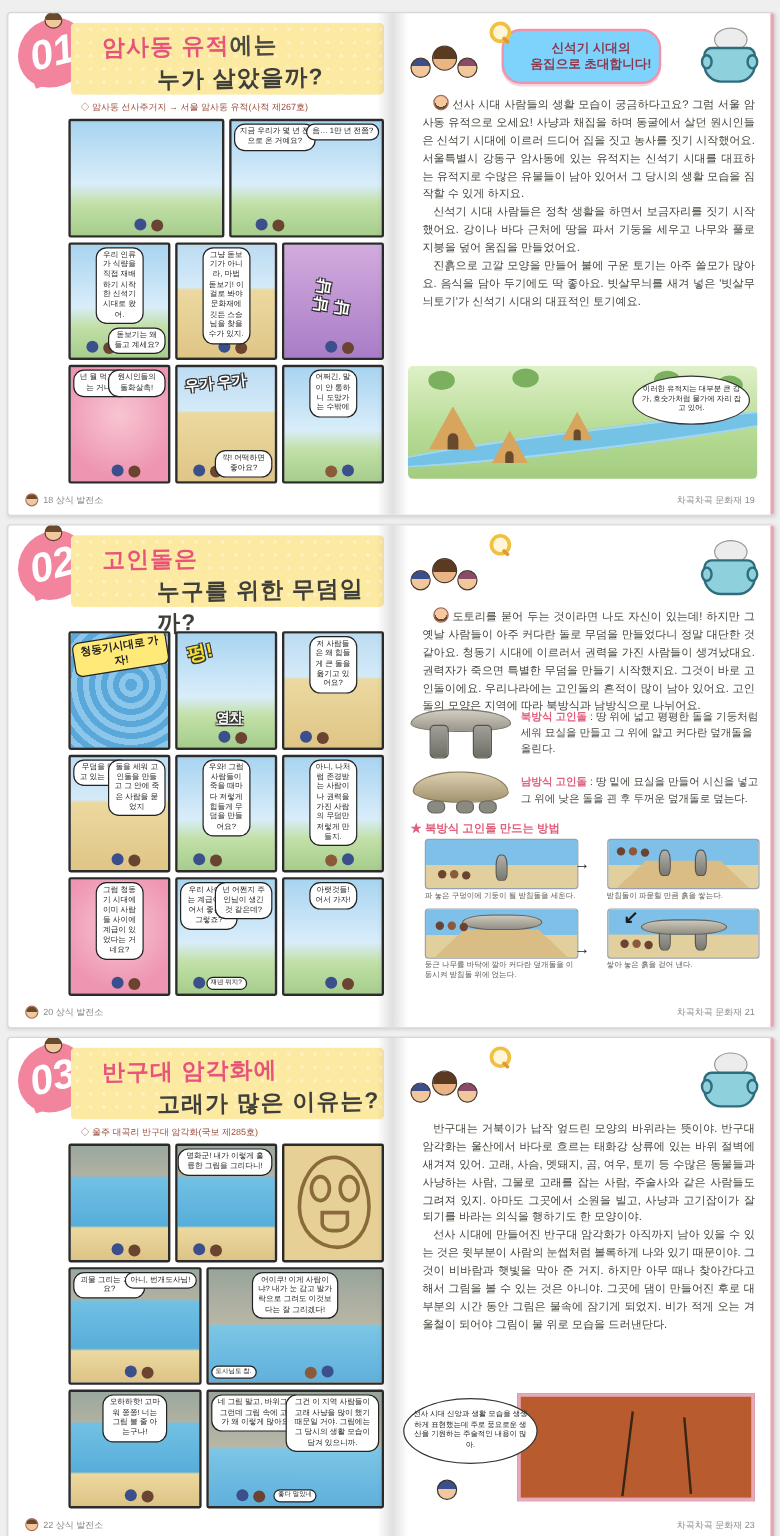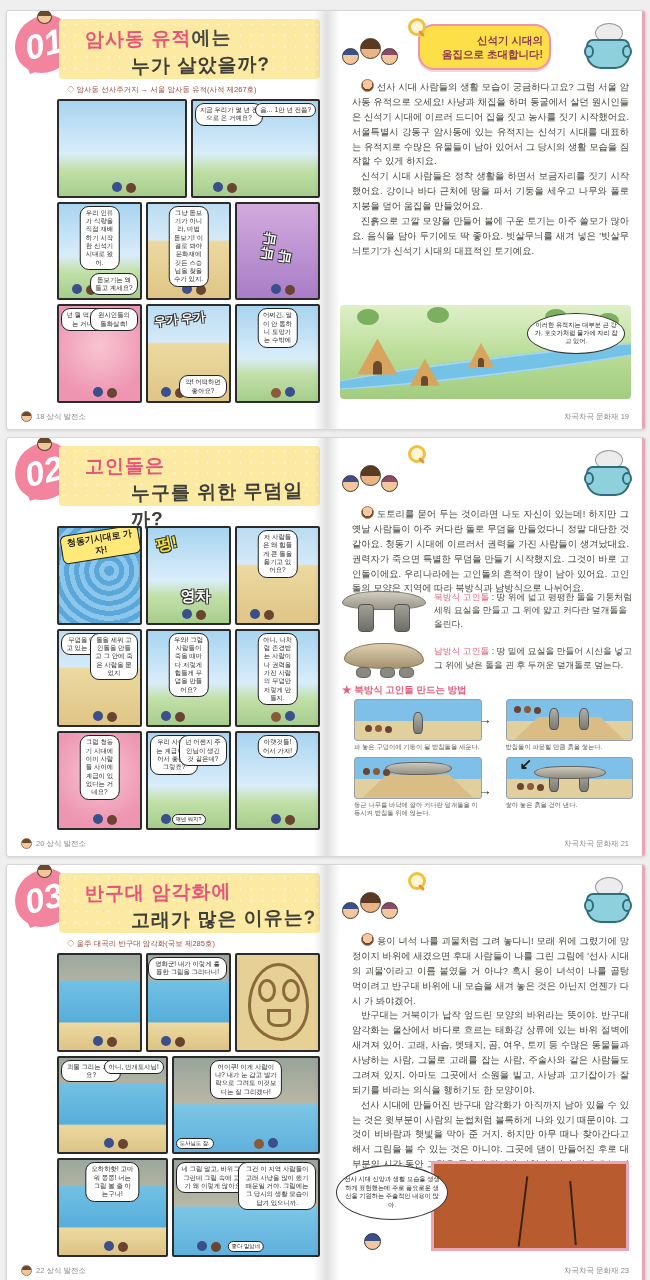--- a/index.html
+++ b/index.html
@@ -47,37 +47,37 @@
   .half{max-width:47%;}
   .b-tl{left:2px;top:2px;} .b-tr{right:2px;top:2px;} .b-tc{left:50%;top:2px;transform:translateX(-50%);}
   .b-bl{left:2px;bottom:3px;} .b-br{right:2px;bottom:3px;} .b-bc{left:50%;bottom:3px;transform:translateX(-50%);}
   .yellow{background:#ffe979;font-weight:700;font-size:9px;transform:rotate(-9deg);border-radius:6px;}
   .mini{font-size:5.4px;padding:1px 3px;}
   .sfx{position:absolute;font-weight:800;z-index:1;
       text-shadow:-1px -1px 0 #333,1px -1px 0 #333,-1px 1px 0 #333,1px 1px 0 #333;}
   .sfx-nyam{color:#fff;font-size:13px;left:50%;top:40%;transform:translate(-50%,-50%) rotate(-80deg);letter-spacing:2px;}
   .sfx-uga{color:#fff;font-size:12px;left:6px;top:5px;transform:rotate(-6deg);}
   .sfx-peong{color:#f8e030;font-size:16px;left:8px;top:6px;transform:rotate(-12deg);}
-  .sfx-yeong{color:#fff;font-size:15px;left:40%;bottom:18%;}
+  .sfx-yeong{color:#fff;font-size:11px;left:40%;bottom:18%;text-decoration:underline;}
   .fig{position:absolute;bottom:4px;width:10px;height:10px;border-radius:50%;background:#3a4f8c;
       box-shadow:14px 1px 0 #6a4430;}
   .f-l{left:16%;} .f-c{left:42%;} .f-r{right:28%;box-shadow:-14px 1px 0 #8a5a3a;}
   .foot-l{position:absolute;left:14px;bottom:7px;font-size:7.5px;color:#8a8a86;display:flex;align-items:center;gap:4px;}
   .footicon{width:9px;height:9px;border-radius:50%;border:1px solid #a8705a;
       background:linear-gradient(180deg,#6a4a2c 0 45%,#f3c79c 45%);}
 
   
   .rp-head{position:absolute;left:8px;right:8px;top:10px;height:52px;}
   .grp{position:absolute;left:6px;top:4px;width:60px;height:44px;}
   .grp i{position:absolute;width:15px;height:15px;border-radius:50%;border:1px solid #4a382a;}
   .grp .g1{left:2px;bottom:4px;background:linear-gradient(180deg,#3a4f8c 0 42%,#f3c79c 42%);}
   .grp .g2{left:20px;bottom:10px;width:19px;height:19px;background:linear-gradient(180deg,#5a3a20 0 55%,#eab584 55%);}
   .grp .g3{right:2px;bottom:4px;background:linear-gradient(180deg,#8a4a6a 0 42%,#f3c79c 42%);}
-  .headline{position:absolute;left:84px;right:86px;top:3px;bottom:3px;background:#fde047;border:2px solid #ef93ad;
-      border-radius:16px;display:flex;align-items:center;justify-content:center;text-align:right;
+  .headline{position:absolute;left:84px;right:86px;top:3px;bottom:3px;background:#7dd3fc;border:2px solid #ef93ad;
+      border-radius:16px;display:flex;align-items:center;justify-content:center;text-align:center;
       font-size:10.5px;font-weight:700;color:#8a3a50;white-space:pre-line;line-height:1.35;
       box-shadow:0 2px 0 rgba(230,160,180,.45);padding-left:16px;}
   .mag{position:absolute;left:74px;top:-3px;width:12px;height:12px;border:3px solid #f0c040;border-radius:50%;
       background:rgba(255,243,205,.8);z-index:3;}
   .mag::after{content:"";position:absolute;left:9px;top:9px;width:3px;height:7px;background:#e09a30;
       transform:rotate(-45deg);border-radius:2px;}
   .pot{position:absolute;right:4px;top:2px;width:50px;height:48px;}
   .pot .hair{position:absolute;left:12px;top:0;width:26px;height:18px;background:#ececec;border-radius:50%;border:1px solid #999;}
   .pot .body{position:absolute;left:3px;right:3px;bottom:2px;height:26px;background:#8ed0dc;border:2px solid #2f6c7c;
       border-radius:7px 7px 15px 15px;}
@@ -114,21 +114,21 @@
   .dn .leg{position:absolute;bottom:0;width:14px;height:26px;background:linear-gradient(#a0a098,#6e6e66);
       border:1px solid #55554d;border-radius:4px;}
   .dn .l1{left:16px;} .dn .l2{right:16px;}
   .dn .cap{position:absolute;top:1px;left:0;right:0;height:17px;border:1px solid #77776d;
       background:linear-gradient(#d2cdc0,#9a958a);border-radius:45% 55% 50% 50%/70% 70% 40% 40%;}
   .ds .cap{position:absolute;top:5px;left:2px;right:2px;height:24px;border:1px solid #8a7a5c;
       background:linear-gradient(#dccfb0,#a39370);border-radius:50% 50% 45% 55%/65% 72% 35% 40%;}
   .ds .st{position:absolute;bottom:2px;width:13px;height:9px;background:#8a8a80;border:1px solid #666;border-radius:40%;}
   .ds .s1{left:14px;} .ds .s2{left:38px;} .ds .s3{right:12px;}
   .dtext{font-size:8.8px;line-height:1.55;color:#47473f;}
-  .dlabel{color:#e0607e;font-weight:400;}
+  .dlabel{color:#e0607e;font-weight:700;}
   .steps-title{position:absolute;left:16px;top:246px;font-size:9.5px;font-weight:700;color:#e0607e;}
   .steps{position:absolute;left:28px;right:12px;top:261px;display:grid;grid-template-columns:1fr 1fr;
       column-gap:24px;row-gap:5px;}
   .simg{height:40px;border:1px solid #98a0a8;border-radius:3px;position:relative;overflow:hidden;
       background:linear-gradient(180deg,#7fc0e8 0 52%,#e2cf9e 52%);}
   .scap{font-size:6.3px;color:#5a5a54;line-height:1.35;margin-top:2px;}
   .sl{position:absolute;width:8px;height:20px;background:linear-gradient(#b0b0a8,#7a7a72);border:1px solid #555;
       border-radius:40% 40% 30% 30%;bottom:6px;}
   .mound{position:absolute;left:6%;right:6%;bottom:0;height:70%;background:#d9bd85;
       clip-path:polygon(0 100%,22% 18%,78% 18%,100% 100%);}
@@ -465,21 +465,20 @@
           <i class="g2"></i>
           <i class="g3"></i>
         </div>
       <div class="mag"></div>
       <div class="pot">
           <div class="hair"></div>
           <div class="body"></div>
         </div>
     </div>
     <div class="rp-body">
-      <p><span class="speaker"></span><span>용이 녀석 나를 괴물처럼 그려 놓다니! 모래 위에 그렸기에 망정이지 바위에 새겼으면 후대 사람들이 나를 그린 그림에 '선사 시대의 괴물'이라고 이름 붙였을 거 아냐? 혹시 용이 녀석이 나를 골탕 먹이려고 반구대 바위에 내 모습을 새겨 놓은 것은 아닌지 언젠가 다시 가 봐야겠어.</span></p>
       <p><span>반구대는 거북이가 납작 엎드린 모양의 바위라는 뜻이야. 반구대 암각화는 울산에서 바다로 흐르는 태화강 상류에 있는 바위 절벽에 새겨져 있어. 고래, 사슴, 멧돼지, 곰, 여우, 토끼 등 수많은 동물들과 사냥하는 사람, 그물로 고래를 잡는 사람, 주술사와 같은 사람들도 그려져 있지. 아마도 그곳에서 소원을 빌고, 사냥과 고기잡이가 잘 되기를 바라는 의식을 행하기도 한 모양이야.</span></p>
       <p><span>선사 시대에 만들어진 반구대 암각화가 아직까지 남아 있을 수 있는 것은 윗부분이 사람의 눈썹처럼 볼록하게 나와 있기 때문이야. 그것이 비바람과 햇빛을 막아 준 거지. 하지만 아무 때나 찾아간다고 해서 그림을 볼 수 있는 것은 아니야. 그곳에 댐이 만들어진 후로 대부분의 시간 동안 그림은 물속에 잠기게 되었지. 비가 적게 오는 겨울철이 되어야 그림이 물 위로 모습을 드러낸단다.</span></p>
     </div>
     <div class="pbub">선사 시대 신앙과 생활 모습을 생생하게 표현했는데 주로 풍요로운 생산을 기원하는 주술적인 내용이 많아.</div>
     <div class="pboy"></div>
     <div class="photo">
       <div class="crack"></div>
       <div class="crack2"></div>
     </div>
     <div class="foot-r">차곡차곡 문화재 23</div>

